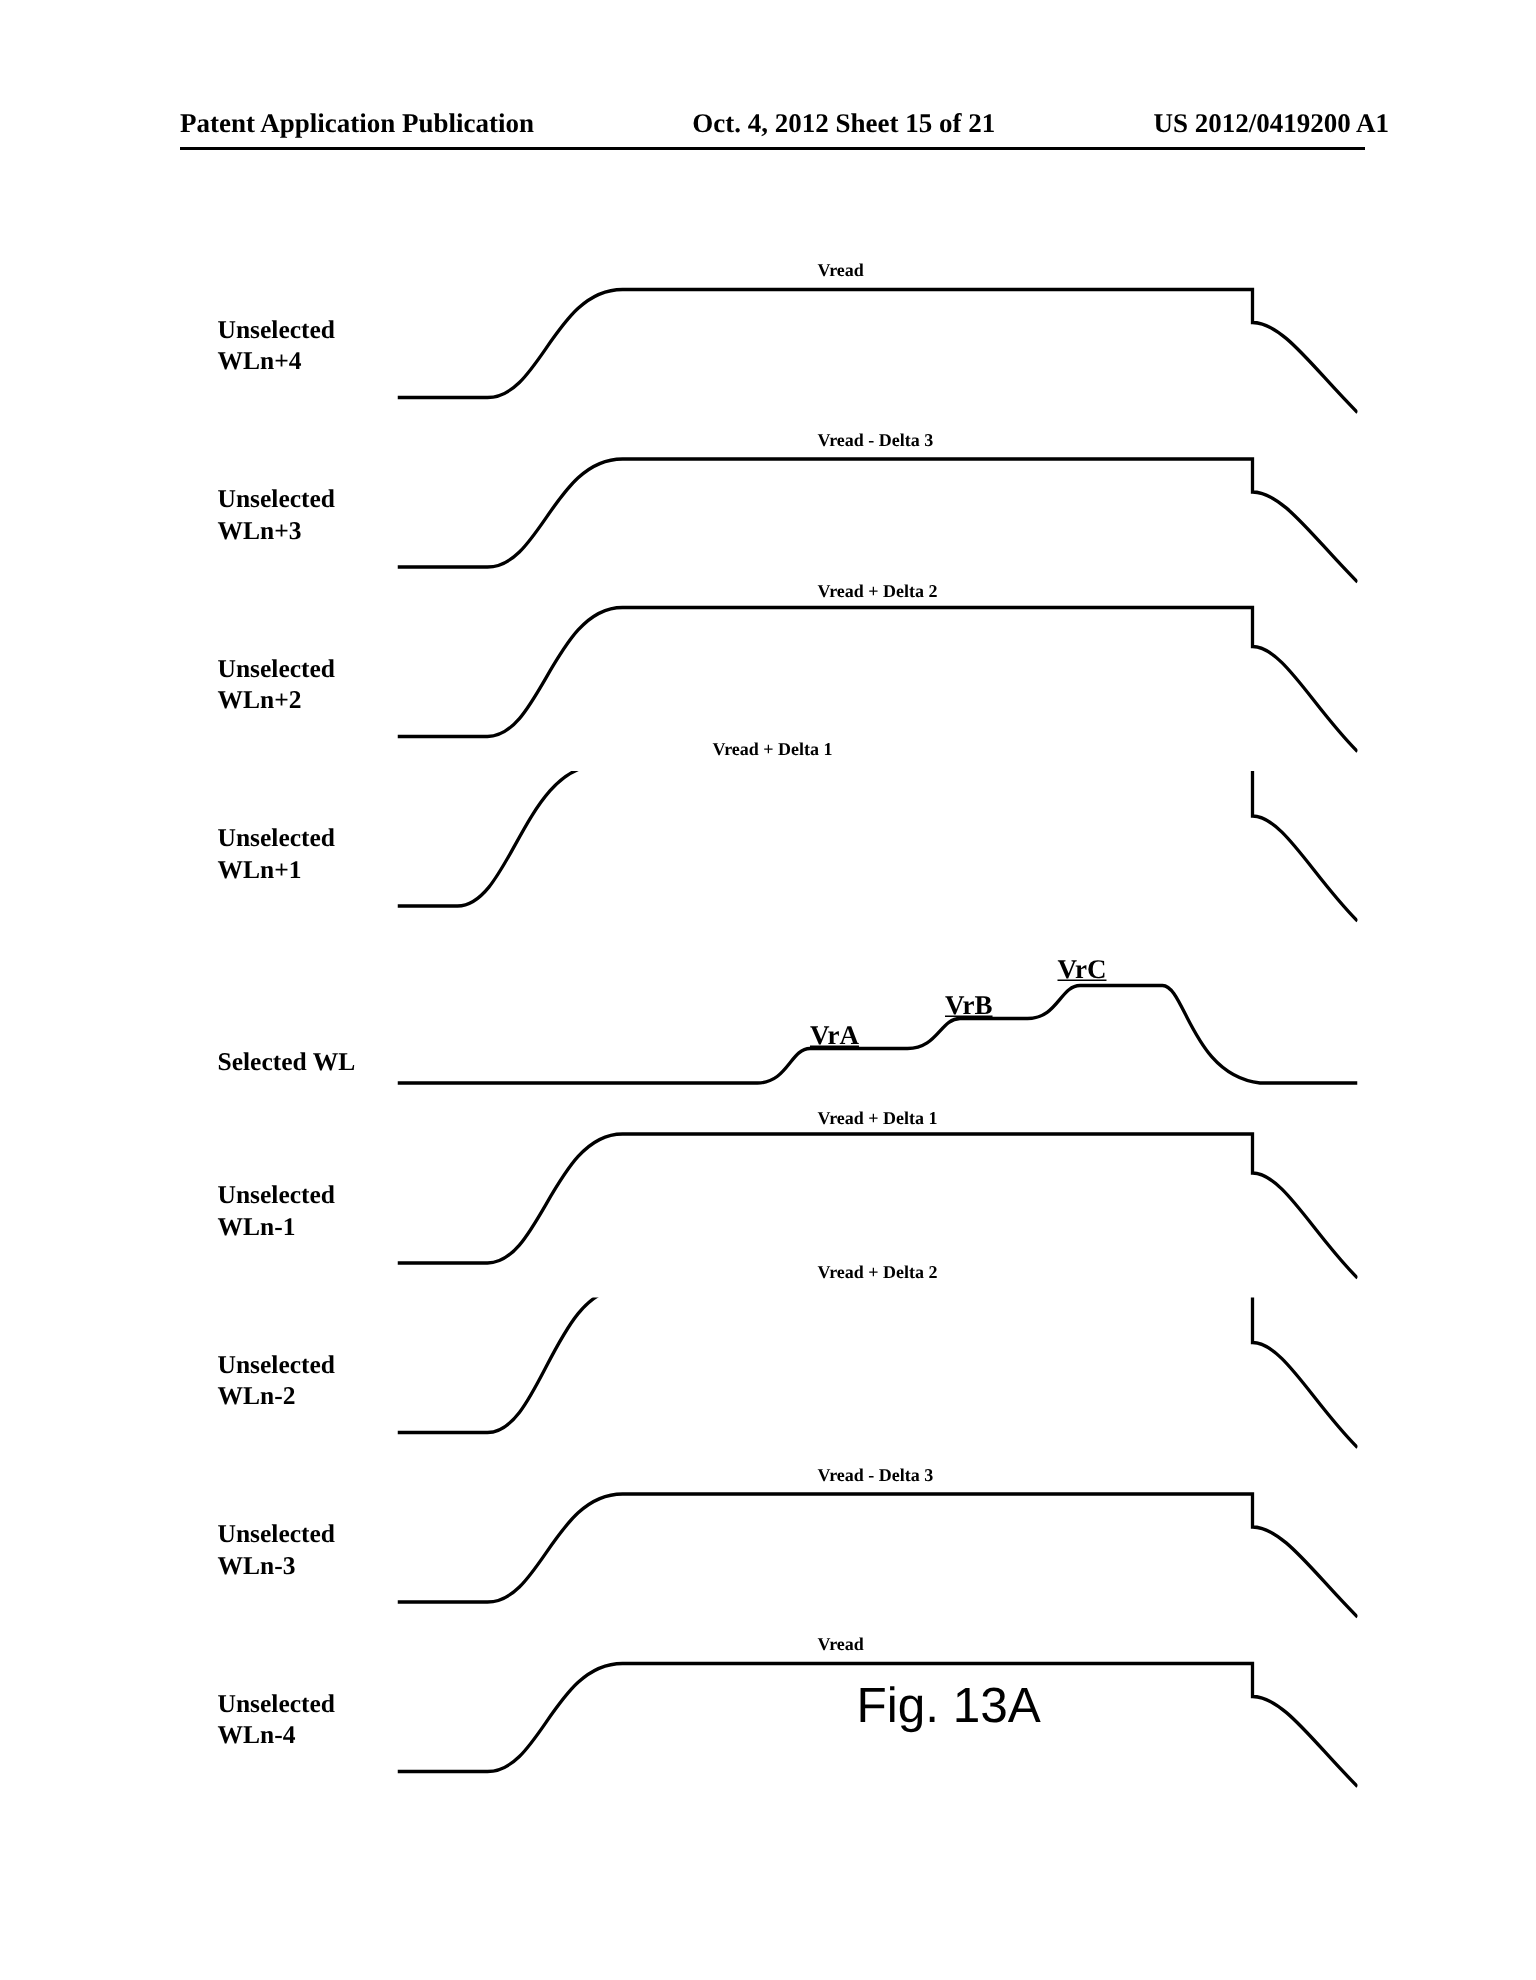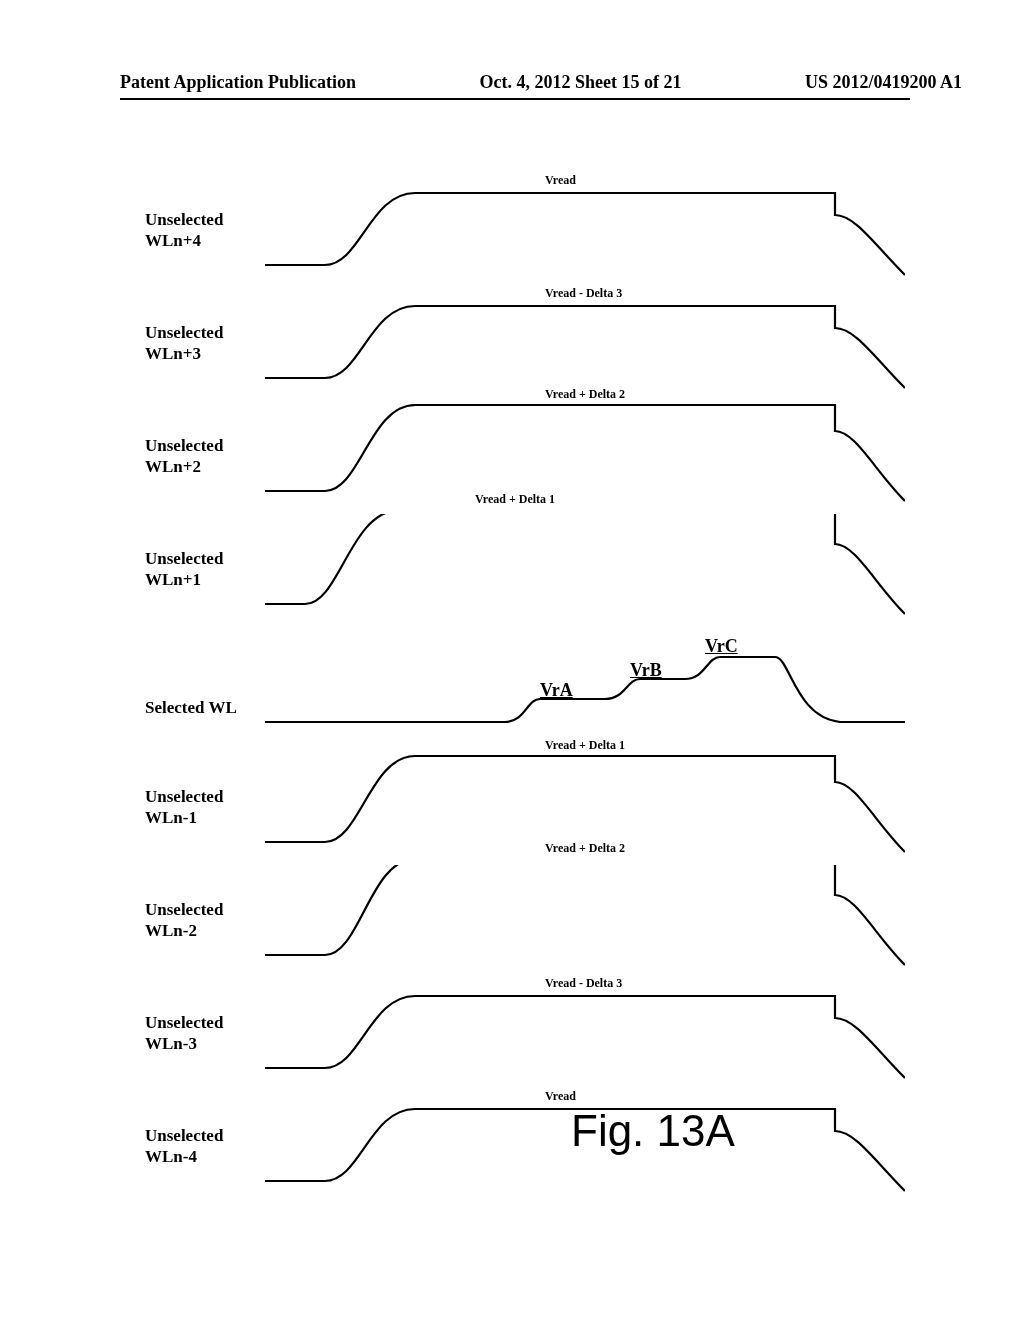--- a/index.html
+++ b/index.html
@@ -12,21 +12,21 @@
       height: 1320px;
       background: white;
       font-family: "Times New Roman", Times, serif;
       position: relative;
     }
     .header {
       position: absolute;
       top: 72px;
       left: 0;
       width: 100%;
-      padding: 0 62px 0 120px;
+      padding: 0 98px 0 120px;
       display: flex;
       justify-content: space-between;
       font-size: 18px;
       font-weight: bold;
     }
     .header-rule {
       position: absolute;
       top: 98px;
       left: 120px;
       width: 790px;
@@ -70,21 +70,21 @@
     svg.wave path {
       fill: none;
       stroke: black;
       stroke-width: 2.2;
     }
     .fig-caption {
       position: absolute;
       bottom: 48px;
       width: 200px;
       left: 426px;
-      font-size: 44px;
+      font-size: 33px;
       font-family: Arial, Helvetica, sans-serif;
     }
     .step-label {
       position: absolute;
       font-size: 18px;
       font-weight: bold;
       text-decoration: underline;
     }
   </style>
 </head>

